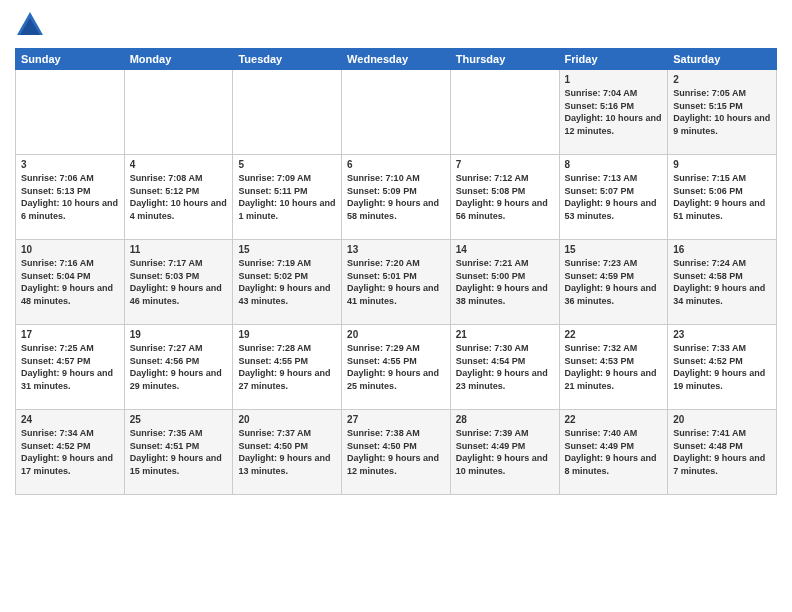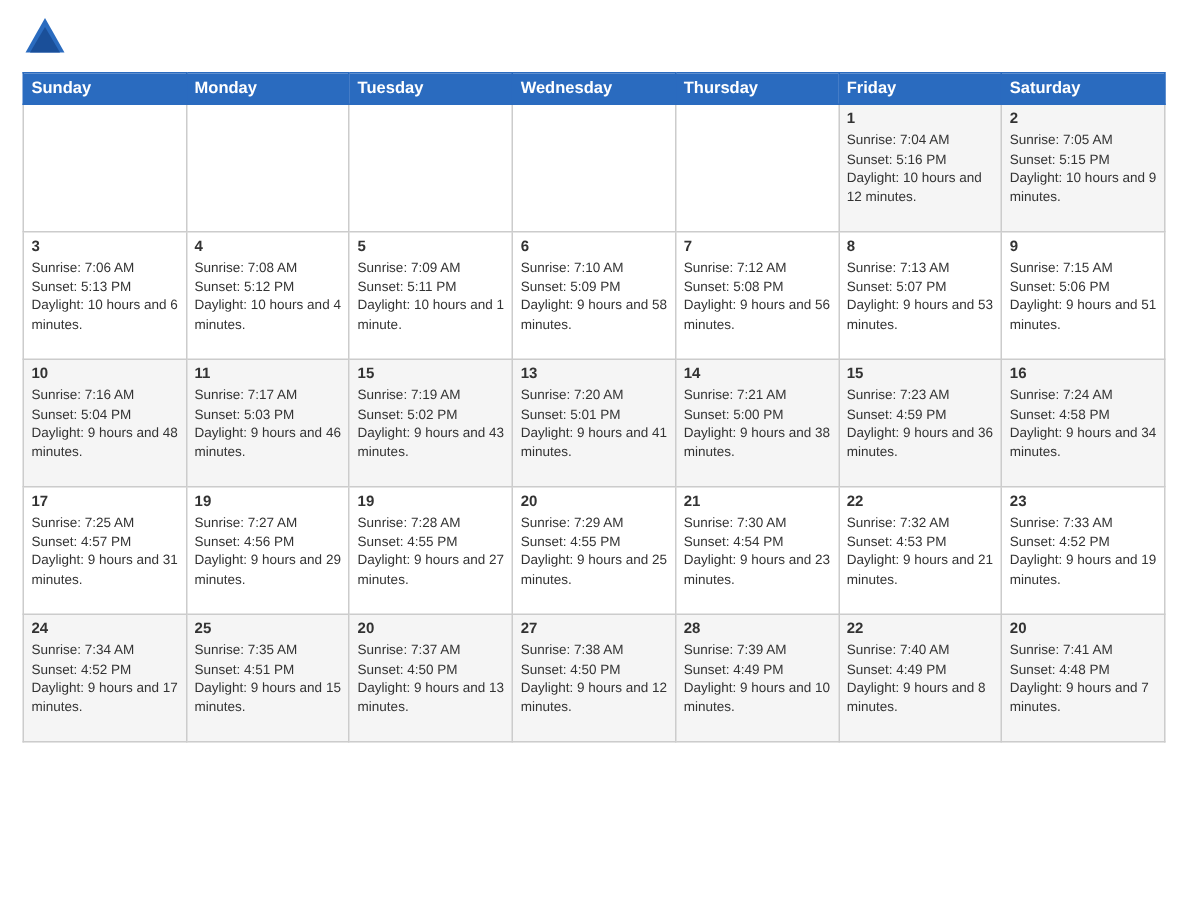--- a/index.html
+++ b/index.html
@@ -92,20 +92,21 @@
     .day-num {
       font-weight: bold;
       font-size: 10px;
       display: block;
       margin-bottom: 2px;
     }
     .day-info {
       font-size: 9px;
       line-height: 1.4;
       color: #333;
+      font-weight: bold;
     }
     .empty-cell {
       background: #fff !important;
     }
   </style>
 </head>
 <body>
 
 <div class="page">
   <div class="header">

